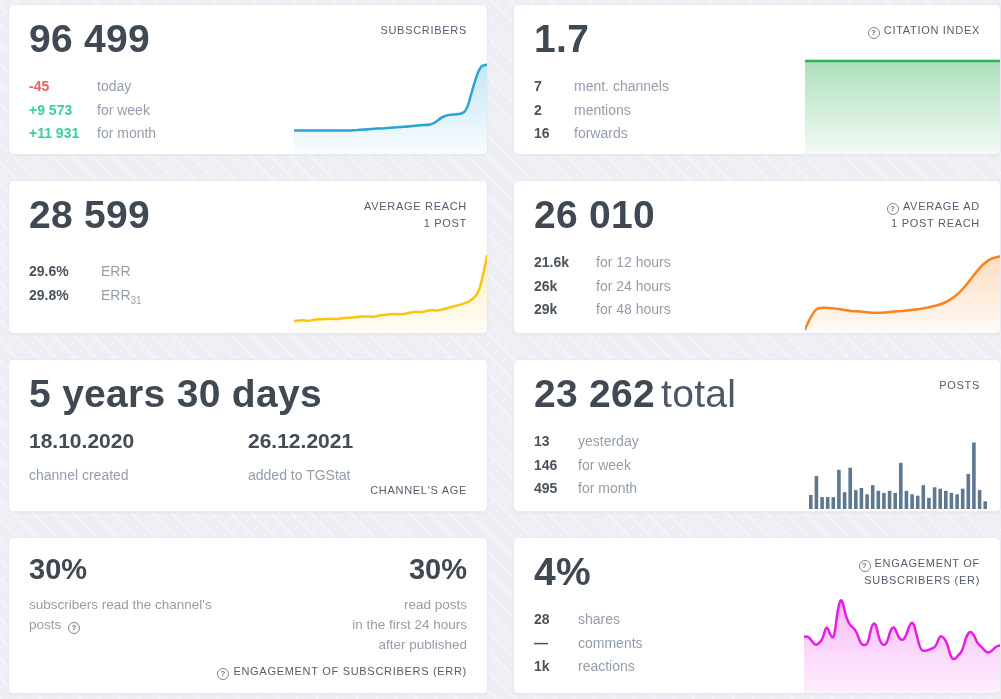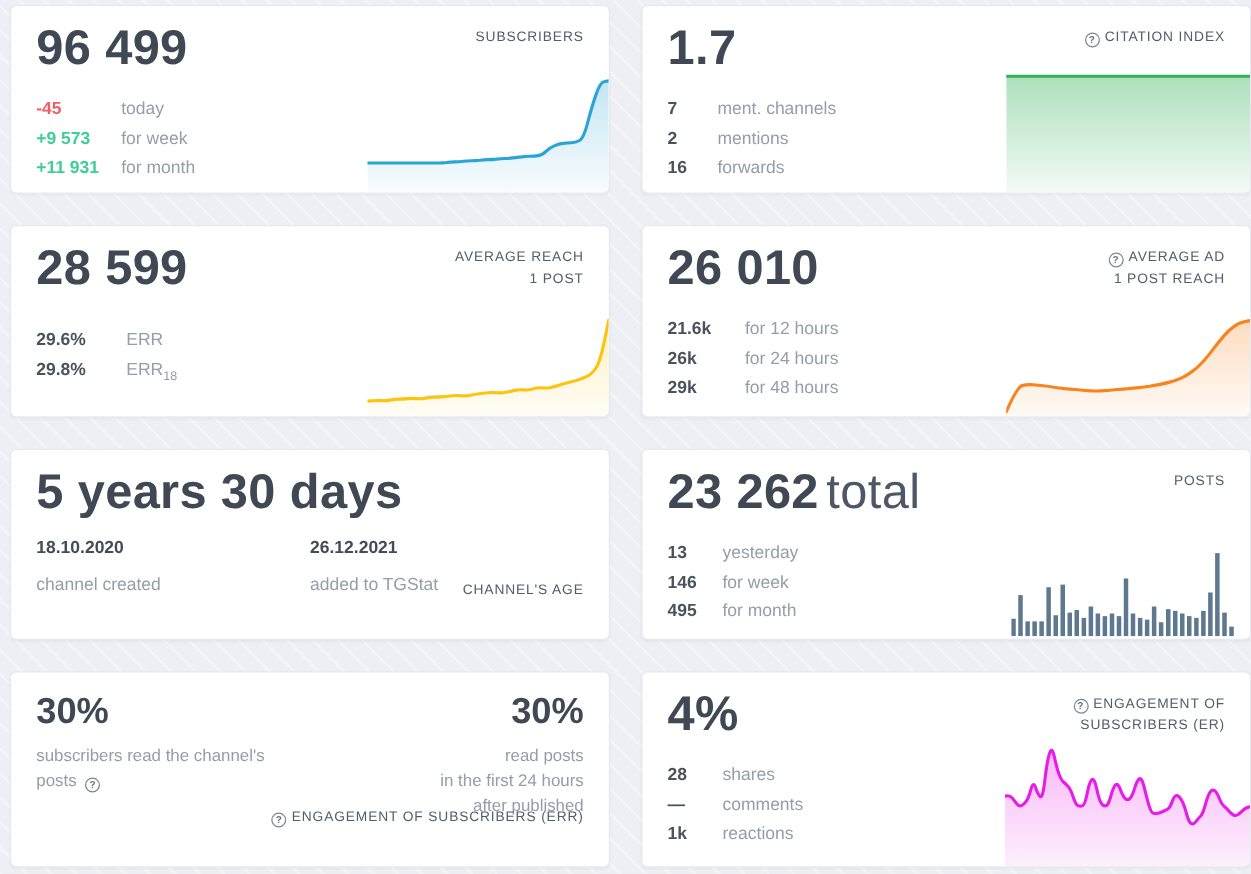--- a/index.html
+++ b/index.html
@@ -29,21 +29,21 @@
     color:#3f4853; letter-spacing:.3px;
     position:relative; z-index:2;
   }
   .big-num .suffix{ font-weight:400; color:#4d5765; margin-left:6px; }
   .head-label{
     position:absolute; top:17px; right:20px;
     font-size:11px; line-height:17px; letter-spacing:.7px;
     color:#535d6b; text-align:right; z-index:3; white-space:nowrap;
   }
   .foot-label{
-    position:absolute; bottom:31px; right:20px;
+    position:absolute; bottom:13px; right:20px;
     font-size:11px; line-height:15px; letter-spacing:.7px;
     color:#535d6b; text-align:left; z-index:3; white-space:nowrap;
   }
   .qicon{
     display:inline-block; width:12px; height:12px;
     border:1px solid #7d8694; border-radius:50%;
     font-size:8px; line-height:10px; text-align:center;
     color:#6b7482; margin-right:4px; vertical-align:-1px;
     font-weight:700; cursor:pointer;
   }
@@ -56,21 +56,21 @@
   .stat-lbl{ color:#949daa; }
   .stat-val.neg{ color:#ef5e62; }
   .stat-val.pos{ color:#3ecf96; }
   .w68{ width:68px; } .w40{ width:40px; } .w72{ width:72px; } .w62{ width:62px; } .w44{ width:44px; }
   sub{ font-size:10px; }
   .spark{ position:absolute; right:0; bottom:0; z-index:1; display:block; }
   .spark.bars{ right:11px; bottom:2px; }
   
   .age-dates{ display:flex; margin-top:17px; position:relative; z-index:2; }
   .age-col{ width:232px; }
-  .age-date{ font-size:14px; font-weight:700; color:#434c57; }
+  .age-date{ font-size:21px; font-weight:700; color:#434c57; }
   .age-sub{ font-size:14px; color:#949daa; margin-top:14px; }
   
   .err-grid{ display:flex; justify-content:space-between; }
   .pct{ font-size:29px; line-height:33px; font-weight:700; color:#3f4853; }
   .err-left .desc{ width:205px; font-size:13.5px; line-height:20px; color:#949daa; margin-top:9px; }
   .err-right{ text-align:right; }
   .err-right .desc{ font-size:13.5px; line-height:20px; color:#949daa; margin-top:9px; }
 </style>
 </head>
 <body>
@@ -143,21 +143,21 @@
       <span>AVERAGE REACH</span><br>
       <span>1 POST</span>
     </div>
     <div class="stats gap-lg">
       <div class="stat-row">
         <span class="stat-val w72">29.6%</span>
         <span class="stat-lbl">ERR</span>
       </div>
       <div class="stat-row">
         <span class="stat-val w72">29.8%</span>
-        <span class="stat-lbl"><span>ERR</span><sub>18</sub></span>
+        <span class="stat-lbl"><span>ERR</span><sub>31</sub></span>
       </div>
     </div>
     <svg class="spark" width="193" height="84" viewBox="0 0 193 84">
         <defs>
           <linearGradient id="g-reach_trend" x1="0" y1="0" x2="0" y2="1">
             <stop offset="0" stop-color="rgba(251,196,14,0.25)"></stop>
             <stop offset="1" stop-color="rgba(251,196,14,0.04)"></stop>
           </linearGradient>
         </defs>
         <path d="M0,71.9 Q7.1,71.1 10.7,71.5 Q14.3,71.9 17.9,71.1 Q21.4,70.3 25.0,70.3 Q28.6,70.3 32.2,69.9 Q35.7,69.5 39.3,69.9 Q42.9,70.3 46.5,69.5 Q50,68.7 53.6,68.7 Q57.2,68.7 60.8,68.3 Q64.3,68 67.9,67.6 Q71.5,67.2 75.0,67.6 Q78.6,68 82.2,67.2 Q85.8,66.4 89.3,66.0 Q92.9,65.6 96.5,65.2 Q100.1,64.8 103.7,65.2 Q107.2,65.6 110.8,64.8 Q114.4,64.1 118.0,63.3 Q121.5,62.5 125.1,62.9 Q128.7,63.3 132.3,62.1 Q135.8,60.9 139.4,61.3 Q143,61.7 146.6,61.0 Q150.1,60.2 153.7,59.0 Q157.3,57.8 160.9,57.0 Q164.4,56.3 168.0,55.1 Q171.6,53.9 175.1,52.3 Q178.7,50.8 182.3,46.1 Q185.9,41.4 189.4,24.3 L193,7.1 L193,84 L0,84 Z" fill="url(#g-reach_trend)"></path>

